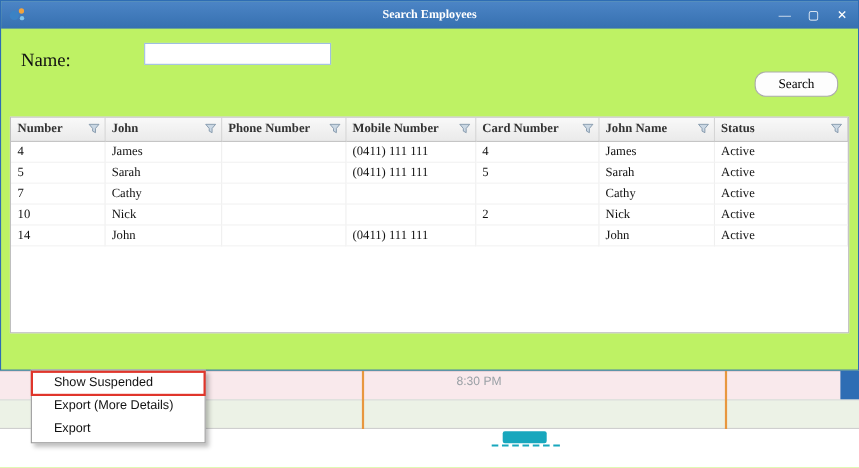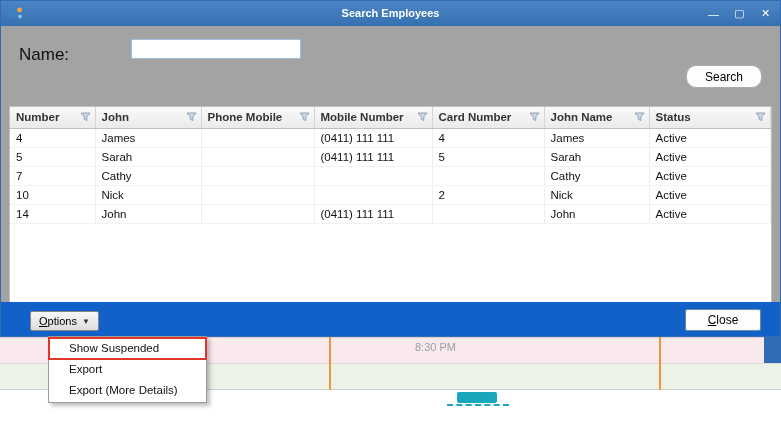--- a/index.html
+++ b/index.html
@@ -22,21 +22,21 @@
   .bg-blue-right { position:absolute; left:764px; top:337px; width:17px; height:26px; background:#2e6db4; }
   .bg-time { position:absolute; left:415px; top:341px; width:160px; text-align:left;
              font-size:11px; color:#9aa0a6; }
   .bg-teal-pill { position:absolute; left:457px; top:392px; width:40px; height:11px;
                   background:#18a7bd; border-radius:2px; }
   .bg-teal-dash { position:absolute; left:447px; top:404px; width:62px; height:0;
                   border-top:2px dashed #18a7bd; }
 
   
   .dialog { position:absolute; left:0; top:0; width:781px; height:337px;
-            border:1px solid #2e6db4; background:#a3a3a3; z-index:1; }
+            border:1px solid #2e6db4; background:#bef264; z-index:1;font-family:Liberation Serif, serif; }
   .titlebar { position:relative; height:25px;
               background:linear-gradient(#4c85c6,#3670b0); }
   .titlebar .title { position:absolute; left:0; right:0; top:0; height:25px;
                      line-height:25px; text-align:center; color:#fff;
                      font-size:11px; font-weight:bold; }
   .logo { position:absolute; left:6px; top:4px; width:17px; height:17px; }
   .win-controls { position:absolute; right:8px; top:0; height:25px;
                   display:flex; align-items:center; gap:13px; z-index:2; }
   .win-controls span { color:#fff; font-size:11px; width:13px; text-align:center; cursor:default; }
 
@@ -69,21 +69,21 @@
                  display:flex; align-items:center; gap:5px; cursor:pointer; }
   .options-btn .arrow { font-size:8px; color:#333; }
   .close-btn { position:absolute; right:19px; top:7px; width:76px; height:22px;
                background:#fdfdfd; border:1px solid #6b86a8; border-radius:2px;
                font-size:12px; font-family:inherit; cursor:pointer; }
   .ak::first-letter { text-decoration: underline; }
 
   
   .menu { position:absolute; left:28px; top:336px; width:159px; background:#fff;
           border:1px solid #9b9b9b; box-shadow:3px 3px 4px rgba(0,0,0,.25);
-          z-index:3; padding:1px 0;margin-left:20px; }
+          z-index:3; padding:1px 0; }
   .menu-item { height:21px; line-height:21px; padding-left:20px;
                font-size:11.5px; color:#111; cursor:default; }
   .menu-item.highlighted { outline:2px solid #e0352b; outline-offset:-1px; }
 </style>
 </head>
 <body>
 
 <div class="bg-band-pink"></div>
 <div class="bg-band-green"></div>
 <div class="bg-vline v1"></div>
@@ -139,21 +139,21 @@
             <th>
               <div class="th-inner">
                 <span class="th-label">John</span>
                 <svg class="filter-icon" width="11" height="10" viewBox="0 0 11 10">
                   <path d="M1 1 H10 L6.8 4.8 V8.6 L4.2 7.2 V4.8 Z" fill="#cbd8e4" stroke="#7e93a7" stroke-width="0.8"></path>
                 </svg>
               </div>
             </th>
             <th>
               <div class="th-inner">
-                <span class="th-label">Phone Mobile</span>
+                <span class="th-label">Phone Number</span>
                 <svg class="filter-icon" width="11" height="10" viewBox="0 0 11 10">
                   <path d="M1 1 H10 L6.8 4.8 V8.6 L4.2 7.2 V4.8 Z" fill="#cbd8e4" stroke="#7e93a7" stroke-width="0.8"></path>
                 </svg>
               </div>
             </th>
             <th>
               <div class="th-inner">
                 <span class="th-label">Mobile Number</span>
                 <svg class="filter-icon" width="11" height="10" viewBox="0 0 11 10">
                   <path d="M1 1 H10 L6.8 4.8 V8.6 L4.2 7.2 V4.8 Z" fill="#cbd8e4" stroke="#7e93a7" stroke-width="0.8"></path>
@@ -229,27 +229,20 @@
             <td></td>
             <td>(0411) 111 111</td>
             <td></td>
             <td>John</td>
             <td>Active</td>
           </tr>
         </tbody>
     </table>
   </div>
 
-  <div class="footer">
-    <button class="options-btn">
-      <span class="ak">Options</span>
-      <span class="arrow">▼</span>
-    </button>
-    <button class="close-btn ak">Close</button>
-  </div>
 
 </div>
 
 <div class="menu" id="options-menu">
     <div class="menu-item highlighted">Show Suspended</div>
+    <div class="menu-item">Export (More Details)</div>
     <div class="menu-item">Export</div>
-    <div class="menu-item">Export (More Details)</div>
   </div>
 
 </body></html>

